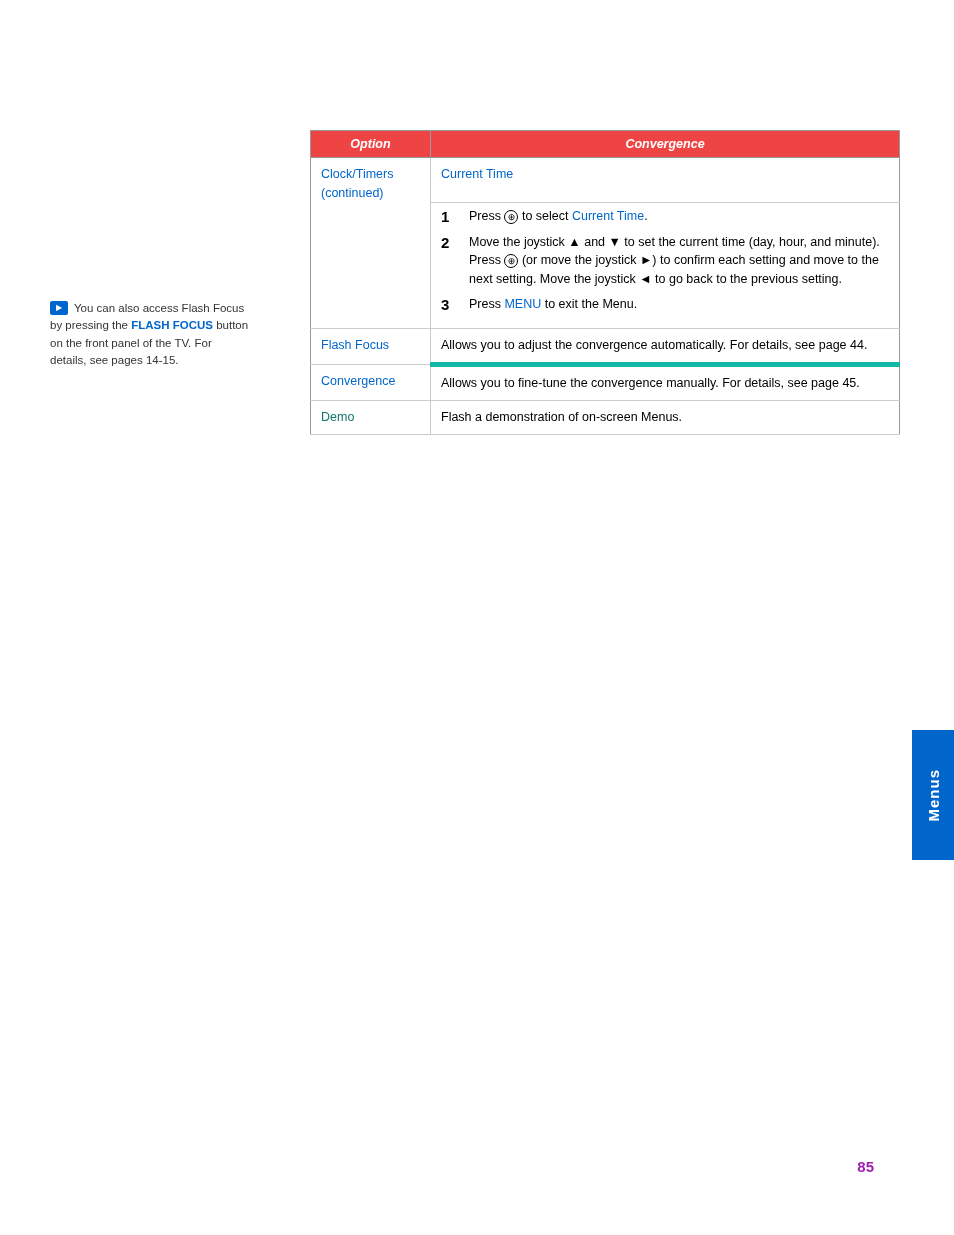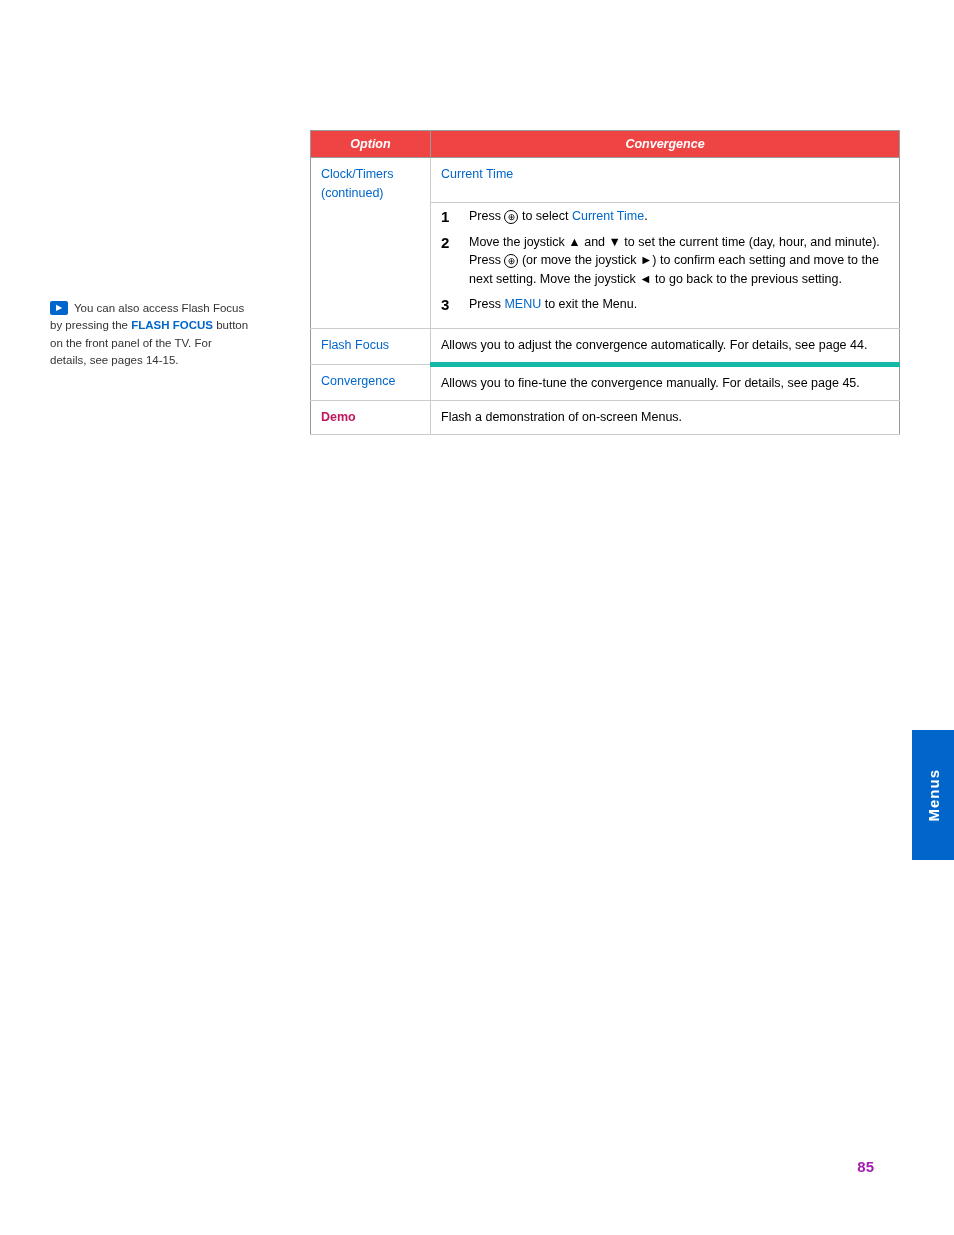--- a/index.html
+++ b/index.html
@@ -177,21 +177,21 @@
         <td style="color:#0066cc; font-size:12.5px; border-right:1px solid #ccc; border-bottom:1px solid #ccc; padding:7px 10px;">Flash Focus</td>
         <td style="border-bottom:5px solid #14b8a6; padding:7px 10px; font-size:12.5px; line-height:1.5;">Allows you to adjust the convergence automatically. For details, see page 44.</td>
       </tr>
 
       <tr>
         <td style="color:#0066cc; font-size:12.5px; border-right:1px solid #ccc; border-bottom:1px solid #ccc; padding:7px 10px;">Convergence</td>
         <td style="border-bottom:1px solid #ccc; padding:7px 10px; font-size:12.5px; line-height:1.5;">Allows you to fine-tune the convergence manually. For details, see page 45.</td>
       </tr>
 
       <tr>
-        <td style="color:#be185d; font-size:12.5px; border-right:1px solid #ccc; padding:7px 10px;font-weight:bold;">Demo</td>
+        <td style="color:#0f766e; font-size:12.5px; border-right:1px solid #ccc; padding:7px 10px;">Demo</td>
         <td style="padding:7px 10px; font-size:12.5px; line-height:1.5;">Flash a demonstration of on-screen Menus.</td>
       </tr>
     </tbody>
   </table>
 </div>
 
 <div class="side-note">
   <span style="display:inline-block; background:#0066cc; width:18px; height:14px; border-radius:2px; vertical-align:middle; margin-right:3px; position:relative; top:-1px;">
     <span style="color:white; font-size:8px; display:block; text-align:center; line-height:14px;">▶</span>
   </span>

